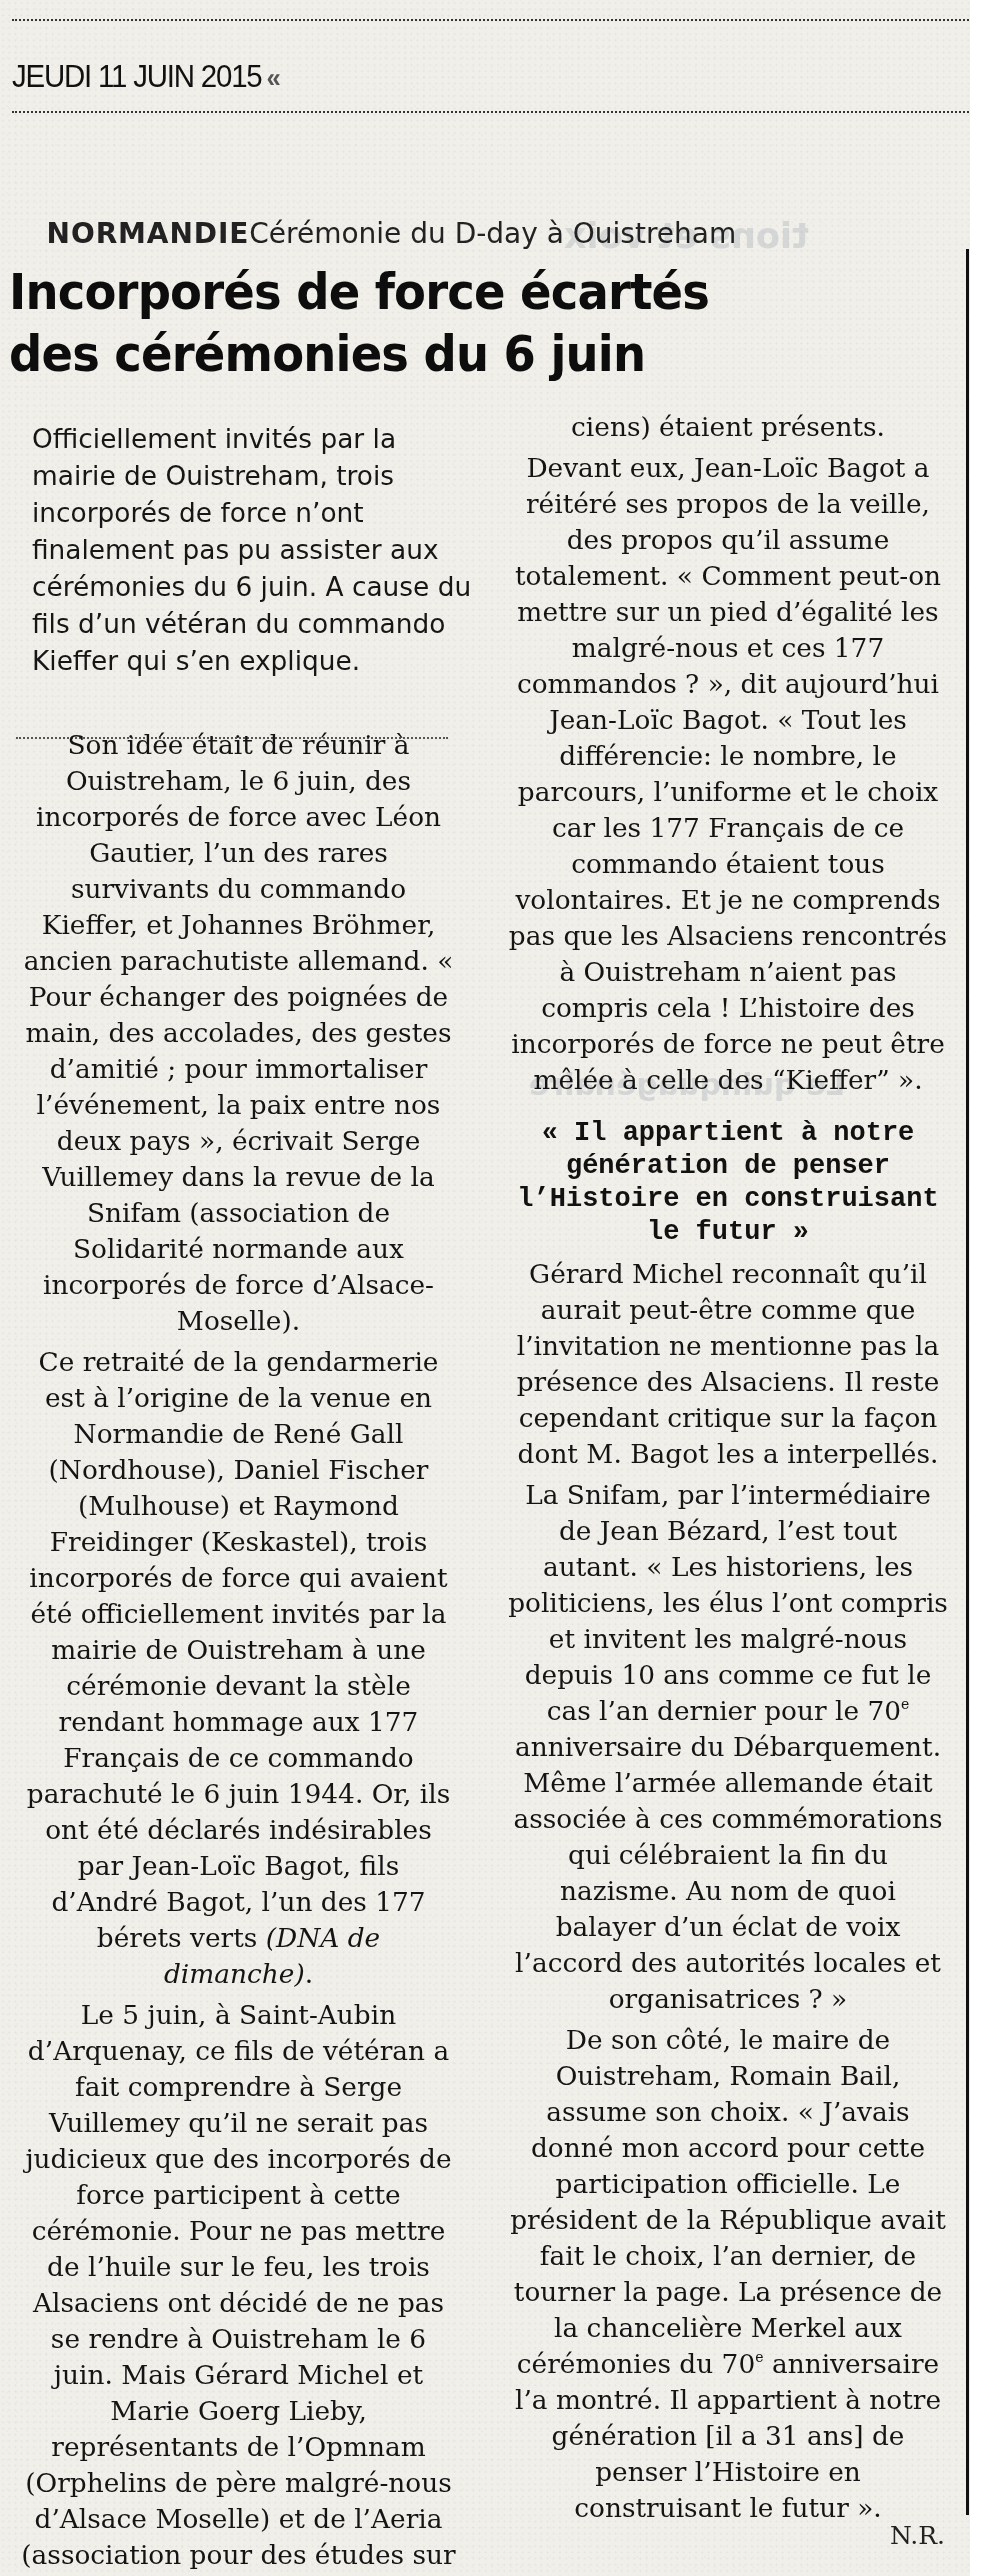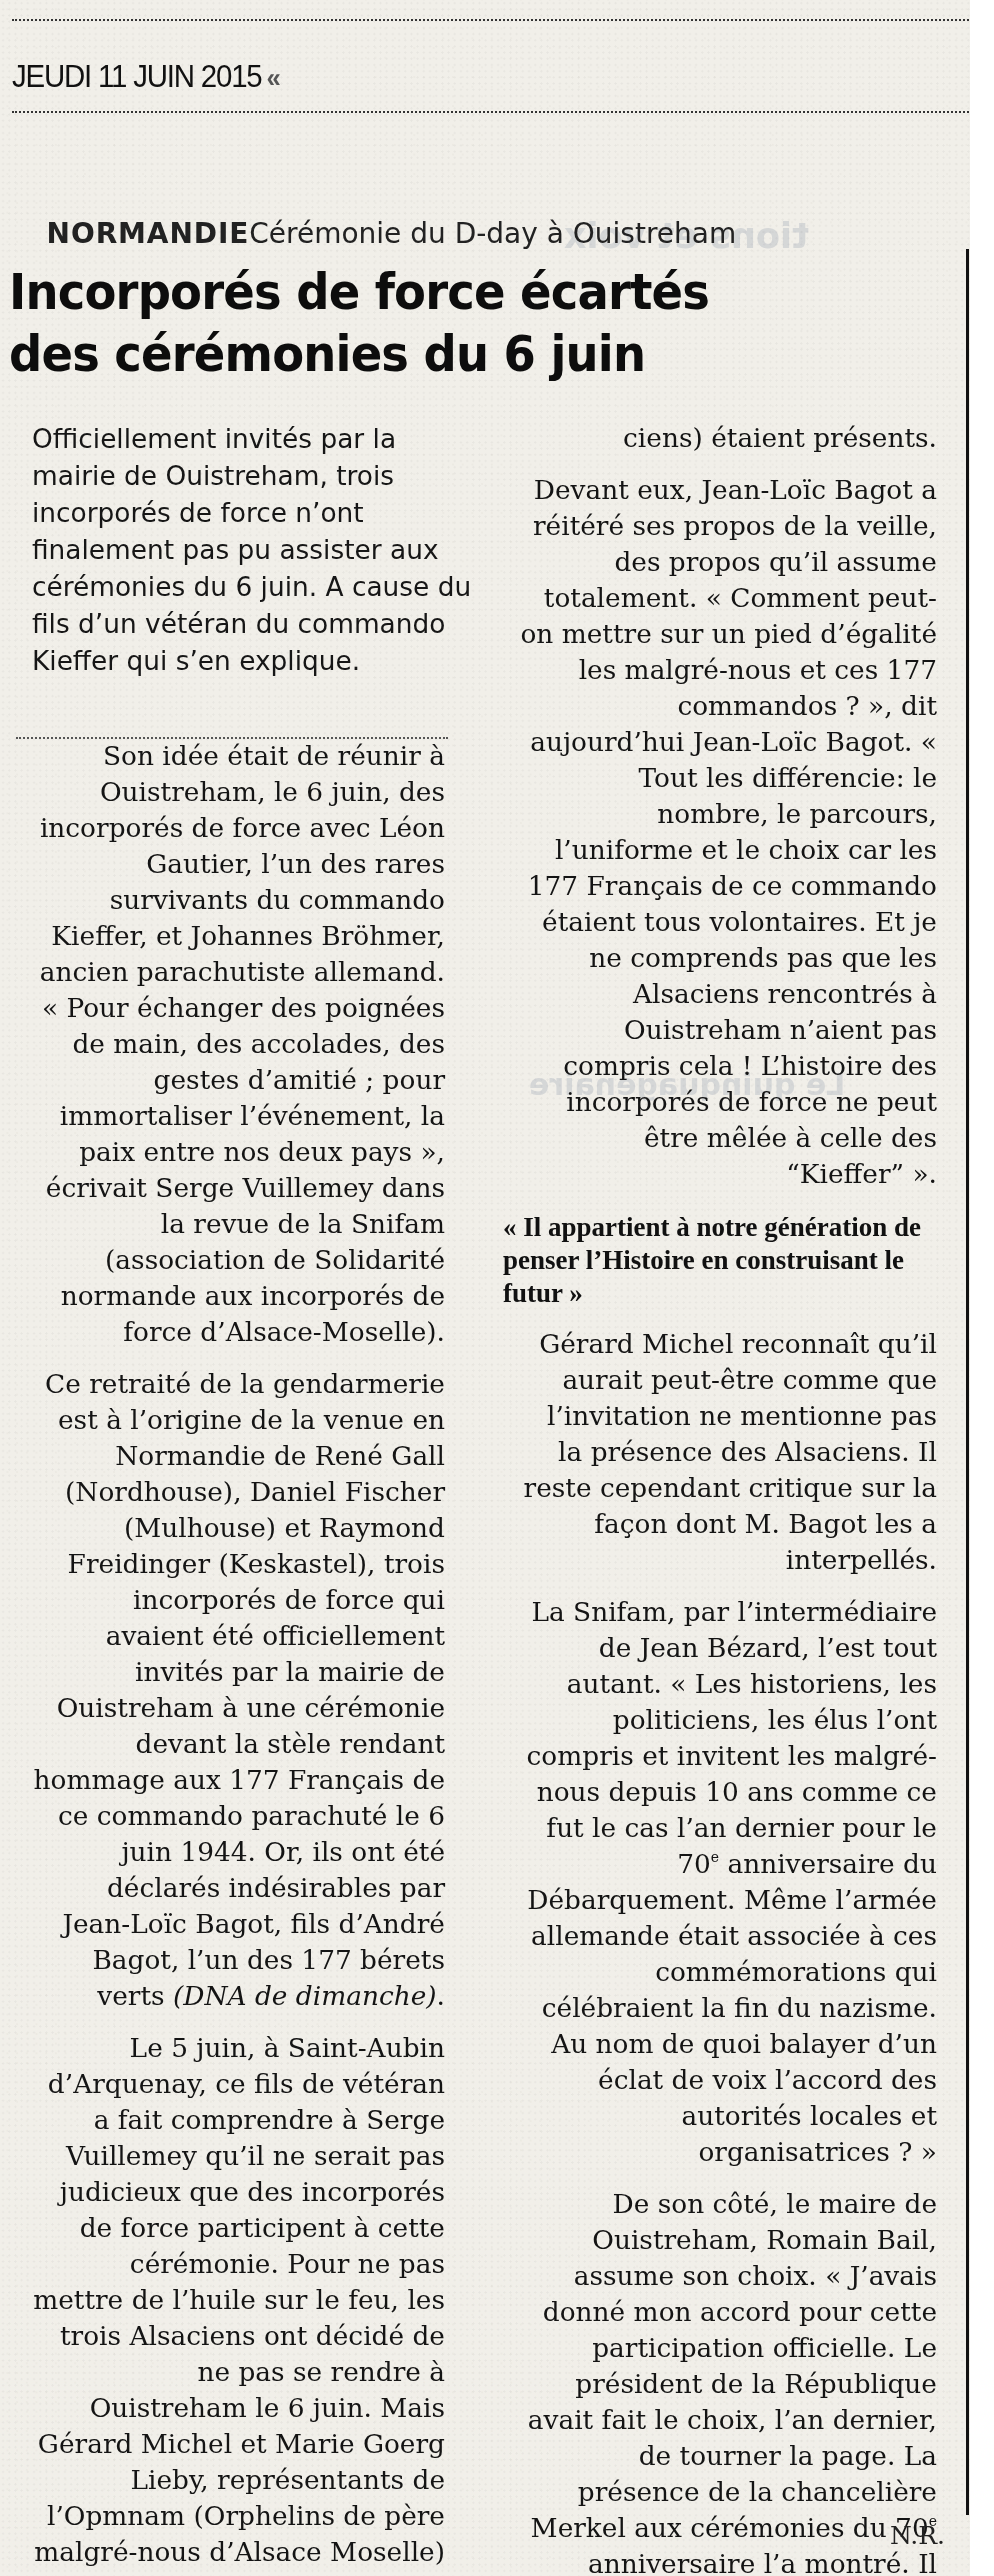--- a/index.html
+++ b/index.html
@@ -86,46 +86,47 @@
     transform: scaleX(0.93);
     transform-origin: left top;
   }
   .col {
     position: absolute;
     width: 445px;
     font-size: 26.4px;
     line-height: 36px;
     color: #141414;
   }
-  .col p { margin: 16px; text-align: right; }
+  .col p { margin: 5px; text-align: center; }
   .col-left { left: 16px; }
   .col-right { left: 503px; width: 450px; }
   .lede {
     position: absolute;
     left: 16px; top: 404px;
     width: 445px;
     font-family: "DejaVu Sans", sans-serif;
     font-size: 26.4px;
     line-height: 37px;
     color: #161616;
     margin: 16px;
   }
   .lede-sep {
     position: absolute;
     left: 16px; top: 737px;
     width: 432px;
     border-top: 2.6px dotted #555;
   }
   .subhead {
-    font-family: Liberation Serif, serif;
+    font-family: Liberation Mono, monospace;
     font-weight: bold;
     font-size: 27px;
     line-height: 33px;
     margin: 19.4px 0 7px 0;
     color: #111;
+    text-align: center;
   }
   .byline {
     position: absolute;
     left: 890px; top: 2521px;
     font-size: 25px;
     color: #222;
   }
   em { font-style: italic; }
   sup { font-size: 14px; vertical-align: 10.6px; line-height: 0; }
   .ghost {

